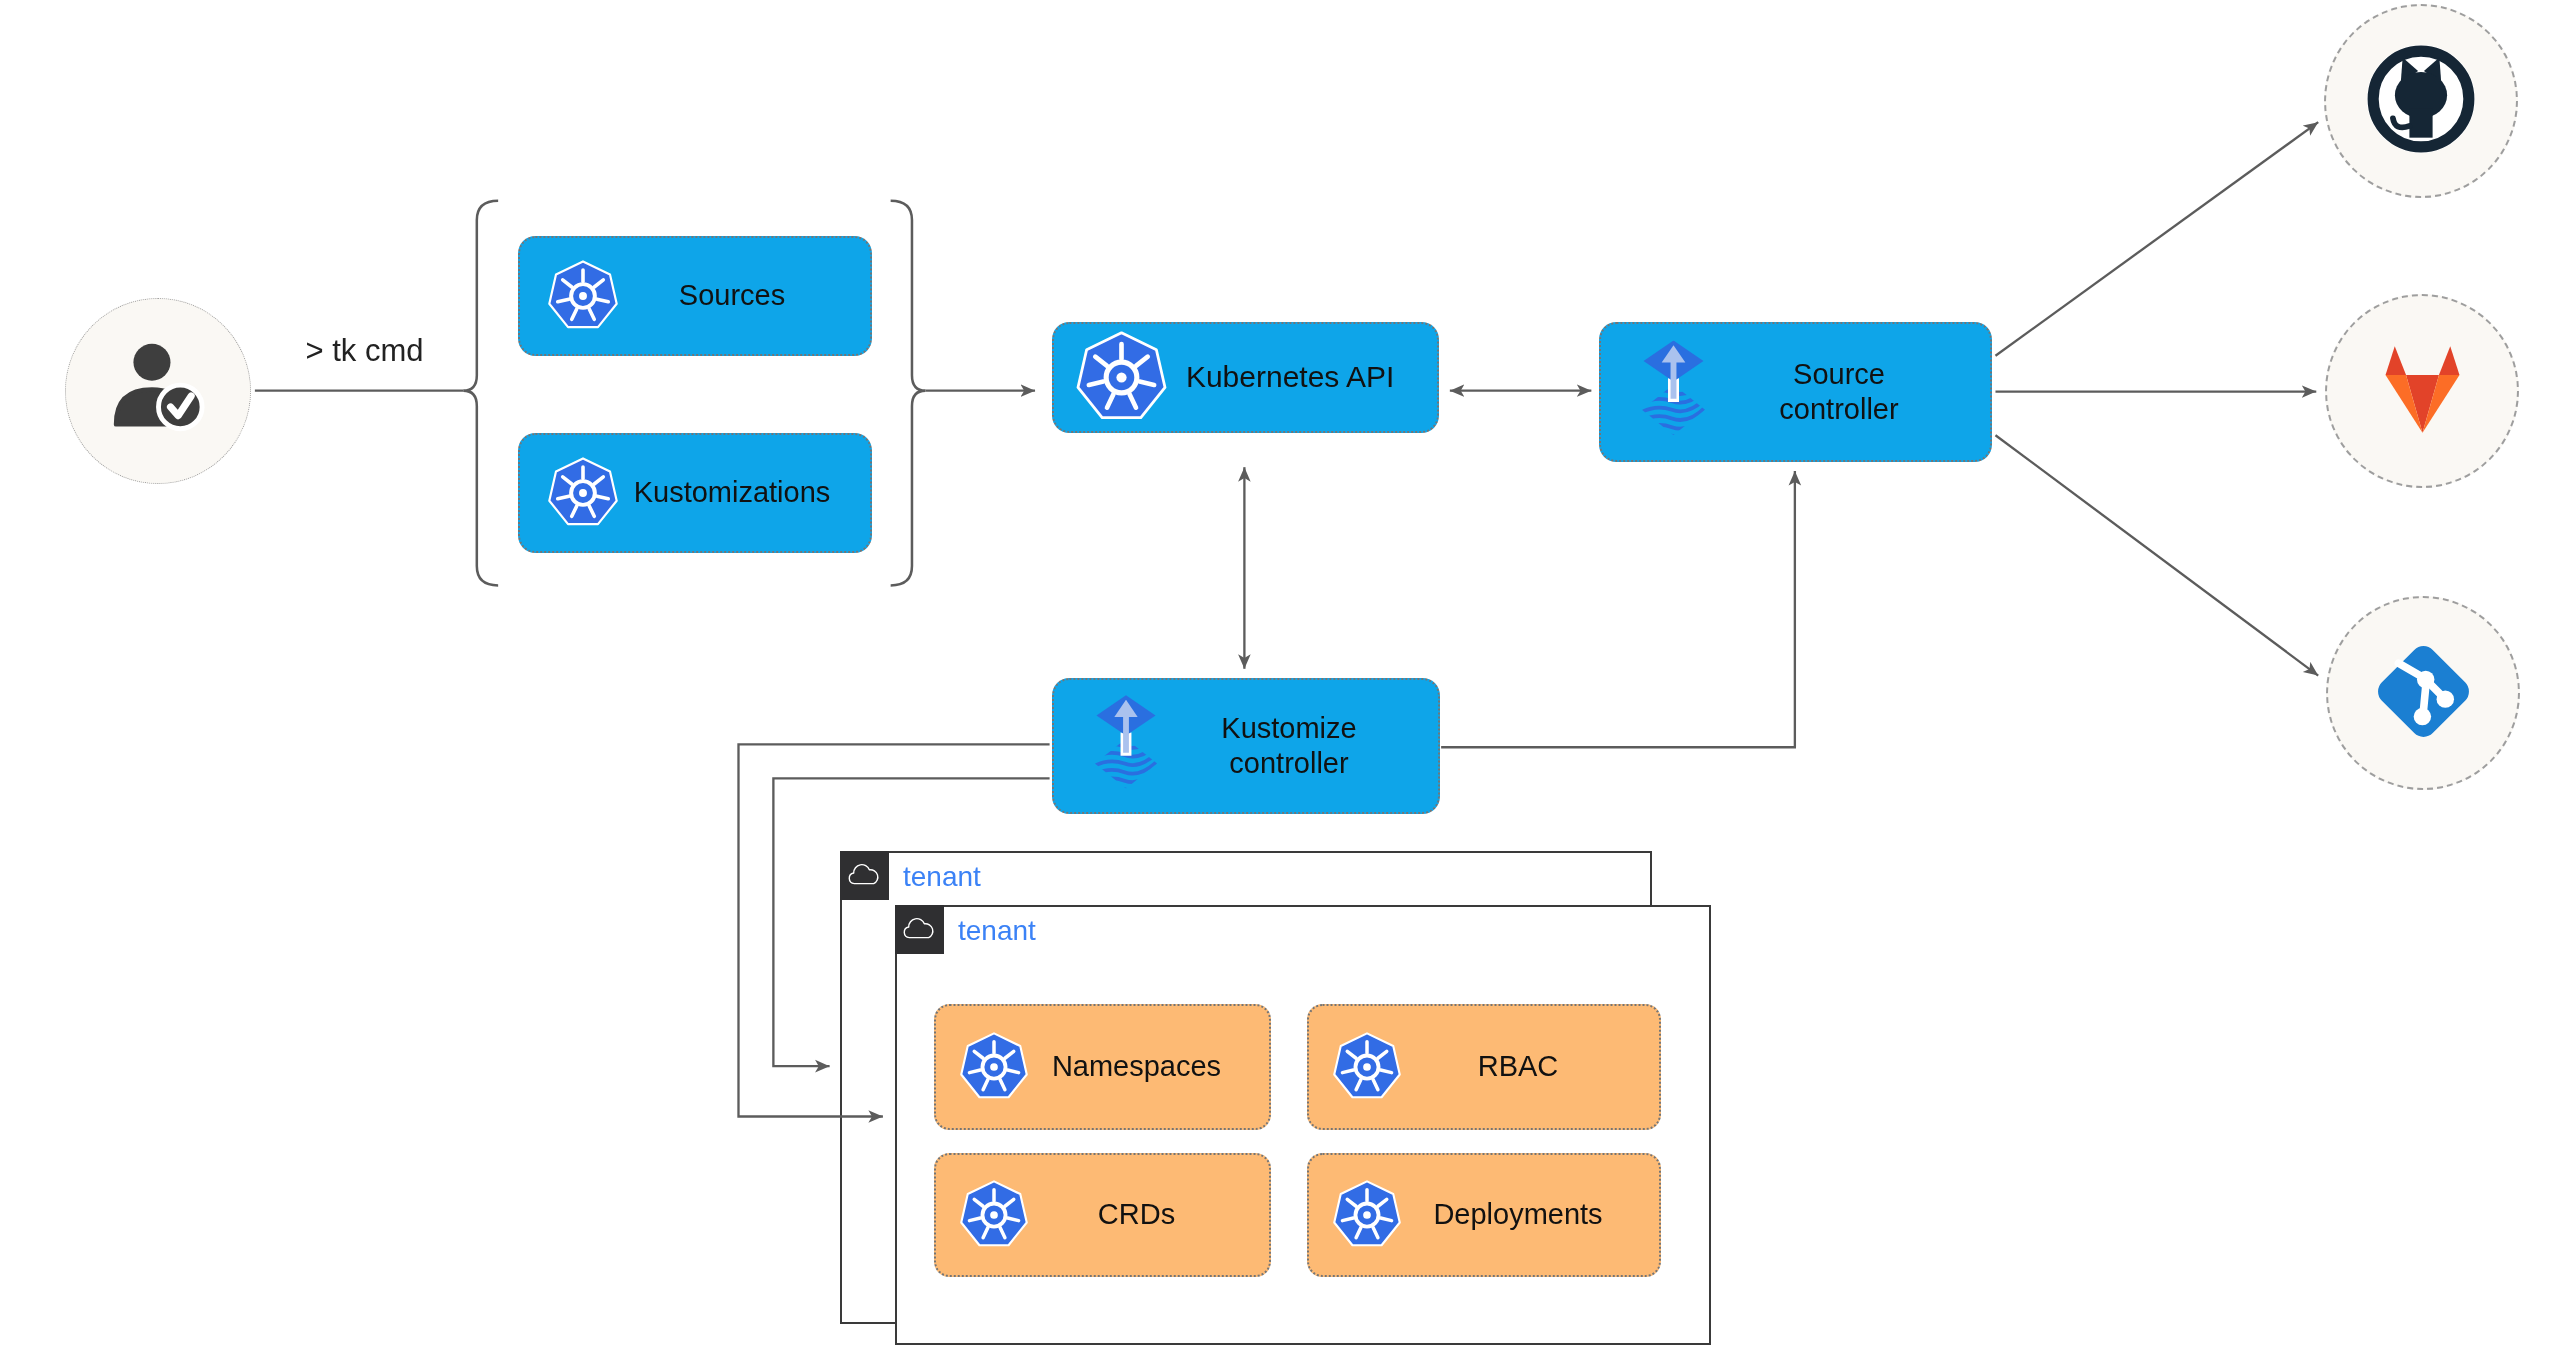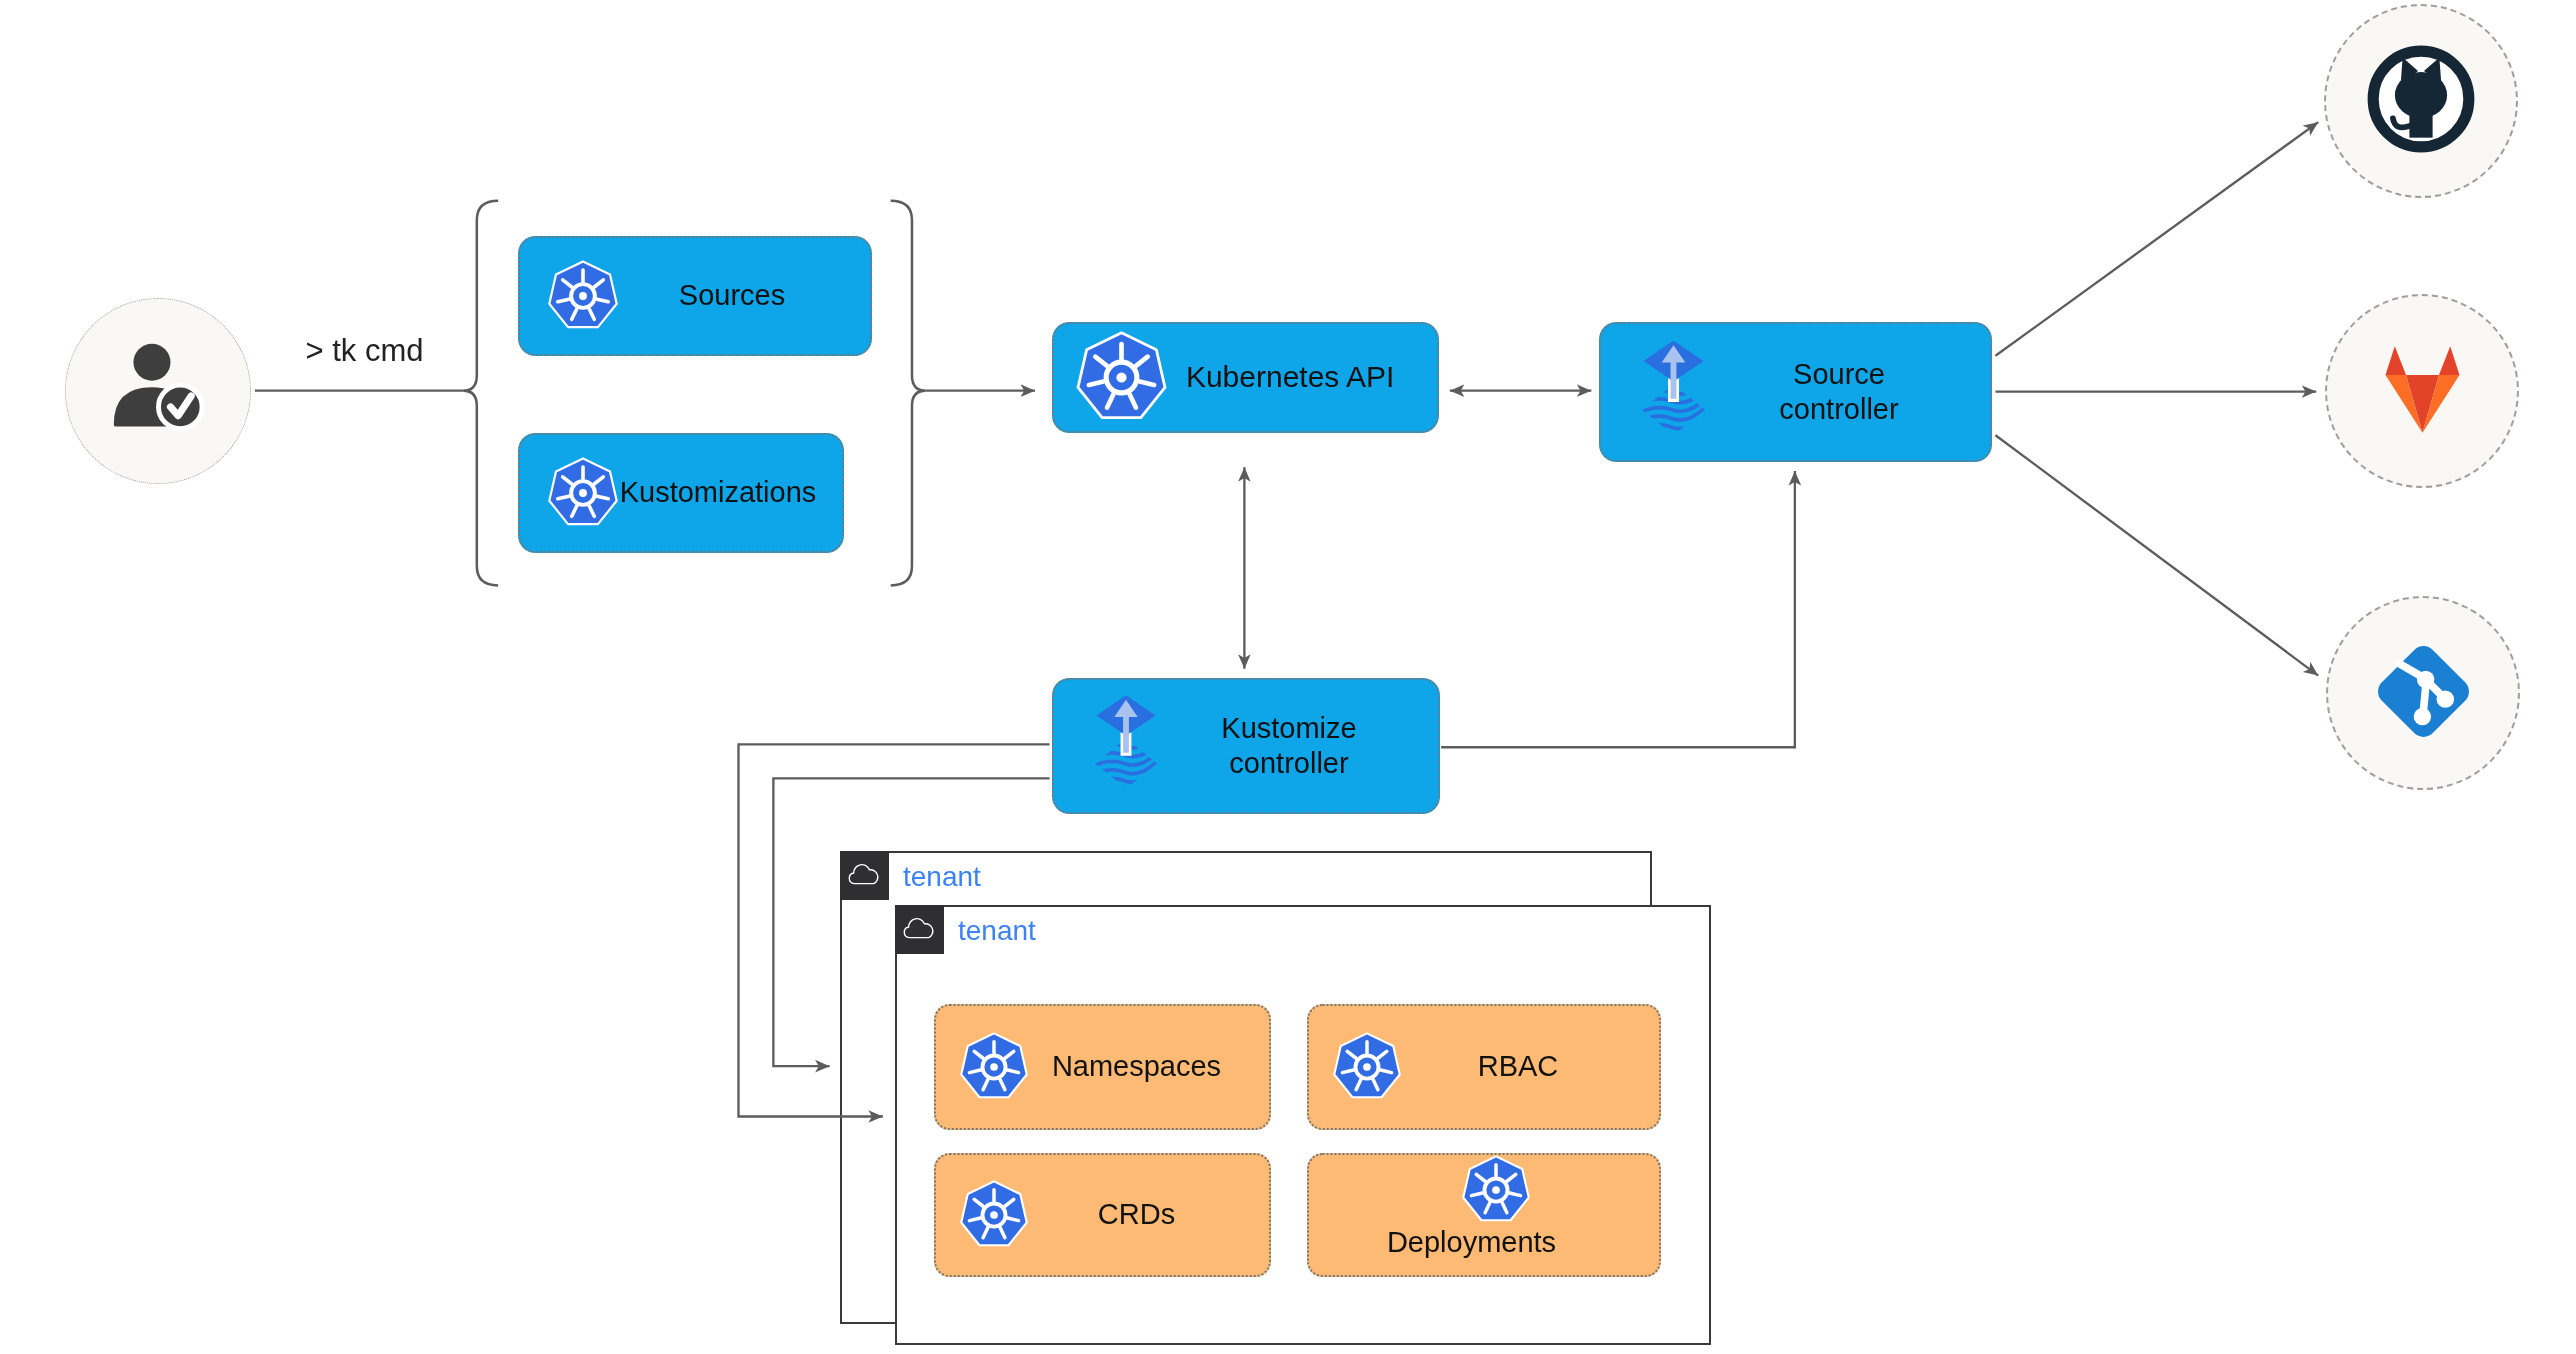--- a/index.html
+++ b/index.html
@@ -138,21 +138,21 @@
 
   <div class="node" style="left:518px;top:236px;width:354px;height:120px;">
     <span class="icn" style="margin-left:27px;">
       <svg width="72" height="72" viewBox="0 0 74 74">
           <use href="#sym-k8s"></use>
         </svg>
     </span>
     <span class="lbl">Sources</span>
   </div>
 
-  <div class="node" style="left:518px;top:433px;width:326px;height:120px;">
+  <div class="node" style="left:518px;top:433px;width:354px;height:120px;">
     <span class="icn" style="margin-left:27px;">
       <svg width="72" height="72" viewBox="0 0 74 74">
           <use href="#sym-k8s"></use>
         </svg>
     </span>
     <span class="lbl">Kustomizations</span>
   </div>
 
   <div class="node" style="left:1052px;top:322px;width:387px;height:111px;">
     <span class="icn" style="margin-left:21.3px;">
@@ -223,21 +223,21 @@
 
   <div class="node res" style="left:1307px;top:1004px;width:354px;height:126px;">
     <span class="icn" style="margin-left:23px;">
       <svg width="70" height="70" viewBox="0 0 72 72">
           <use href="#sym-k8s"></use>
         </svg>
     </span>
     <span class="lbl">RBAC</span>
   </div>
 
-  <div class="node res" style="left:1307px;top:1153px;width:354px;height:124px;flex-direction:column;">
+  <div class="node res" style="left:1307px;top:1153px;width:354px;height:124px;">
     <span class="icn" style="margin-left:23px;">
       <svg width="70" height="70" viewBox="0 0 72 72">
           <use href="#sym-k8s"></use>
         </svg>
     </span>
     <span class="lbl">Deployments</span>
   </div>
 
   <div class="circle dash" style="left:2324px;top:3.9px;width:194px;height:194px;">
     <span>

